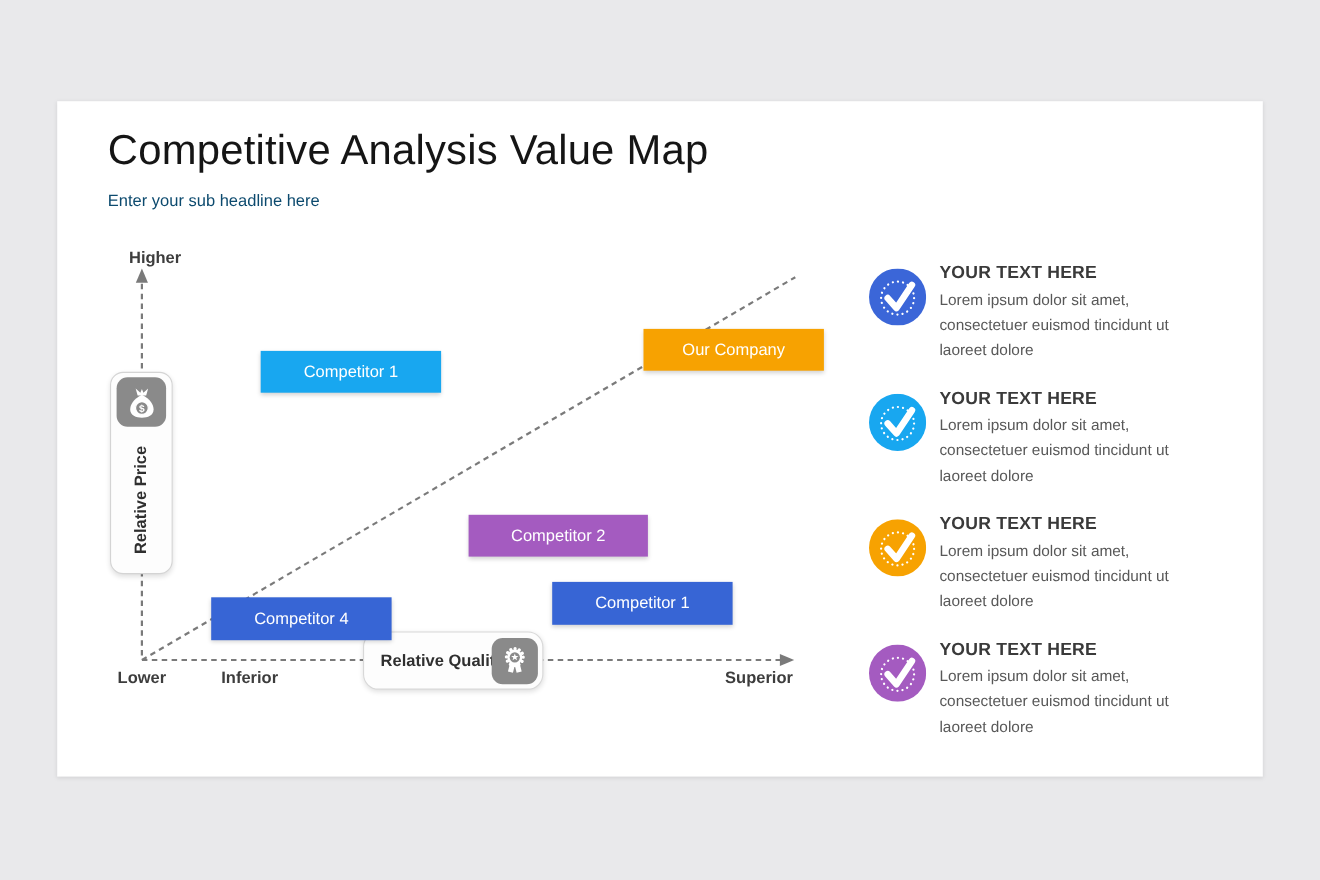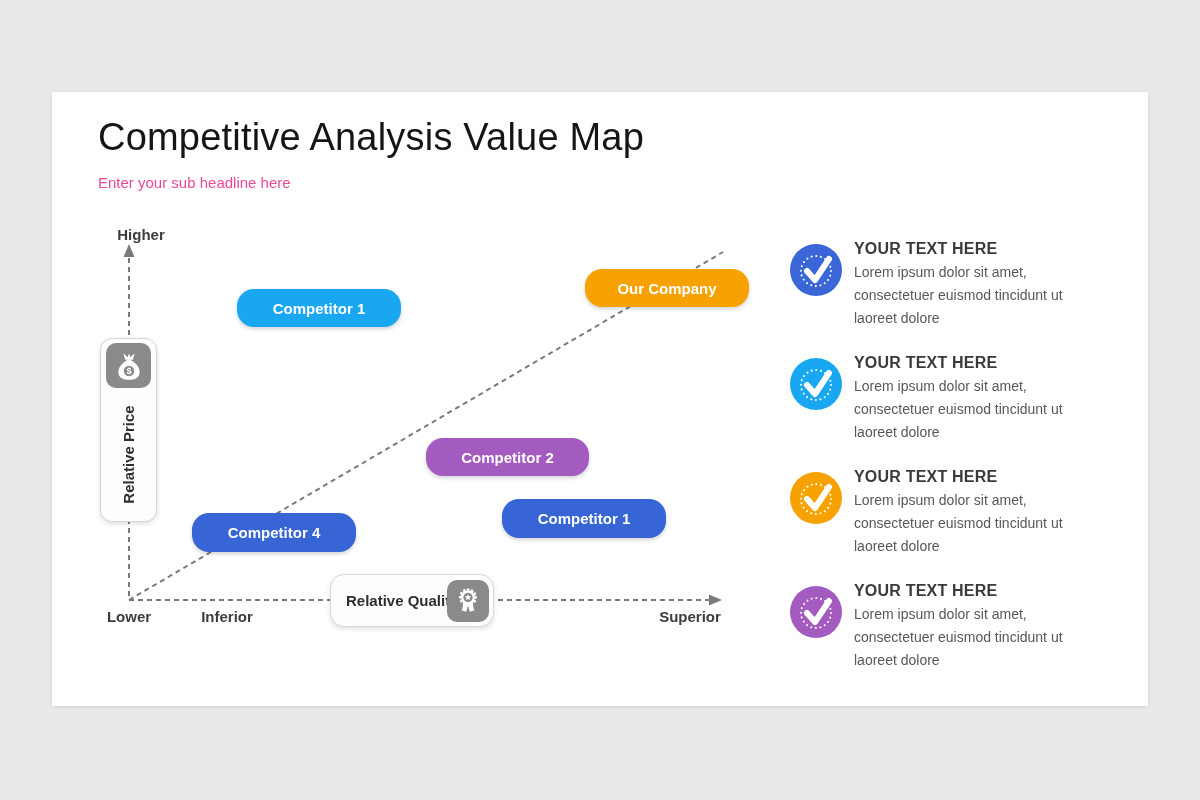--- a/index.html
+++ b/index.html
@@ -17,35 +17,36 @@
     background: #ffffff;
     box-shadow: 0 1px 4px rgba(0,0,0,0.10);
   }
   .title {
     position: absolute; left: 46px; top: 24px;
     font-size: 38px; font-weight: 500; color: #151515;
     letter-spacing: 0.2px; white-space: nowrap;
   }
   .subtitle {
     position: absolute; left: 46px; top: 82px;
-    font-size: 15px; color: #ec4899;
+    font-size: 15px; color: #0c4a6e;
   }
   .axes-svg { position: absolute; left: 0; top: 0; z-index: 1; }
   .axis-label {
     position: absolute; z-index: 2;
     font-size: 15px; font-weight: bold; color: #3d3d3d;
     transform: translateX(-50%); white-space: nowrap;
   }
   .map-box {
     position: absolute; z-index: 3;
     width: 164px; height: 38px;
-    border-radius: 17px;
-    display: flex; align-items: center; justify-content: center;
-    color: #ffffff; font-size: 15px; font-weight: bold;
+    border-radius: 0;
+    display: flex; align-items: center; justify-content: center;
+    color: #ffffff; font-size: 15px; font-weight: normal;
     box-shadow: 0 2px 4px rgba(0,0,0,0.18);
+    margin-top: 30px;
   }
   .box-comp1 { left: 185px; top: 197px; }
   .box-ourco { left: 533px; top: 177px; }
   .box-comp2 { left: 374px; top: 346px; width: 163px; }
   .box-comp4 { left: 140px; top: 421px; height: 39px; }
   .box-comp3 { left: 450px; top: 407px; height: 39px; }
 
   .price-card {
     position: absolute; z-index: 3;
     left: 48px; top: 246px; width: 57px; height: 184px;

